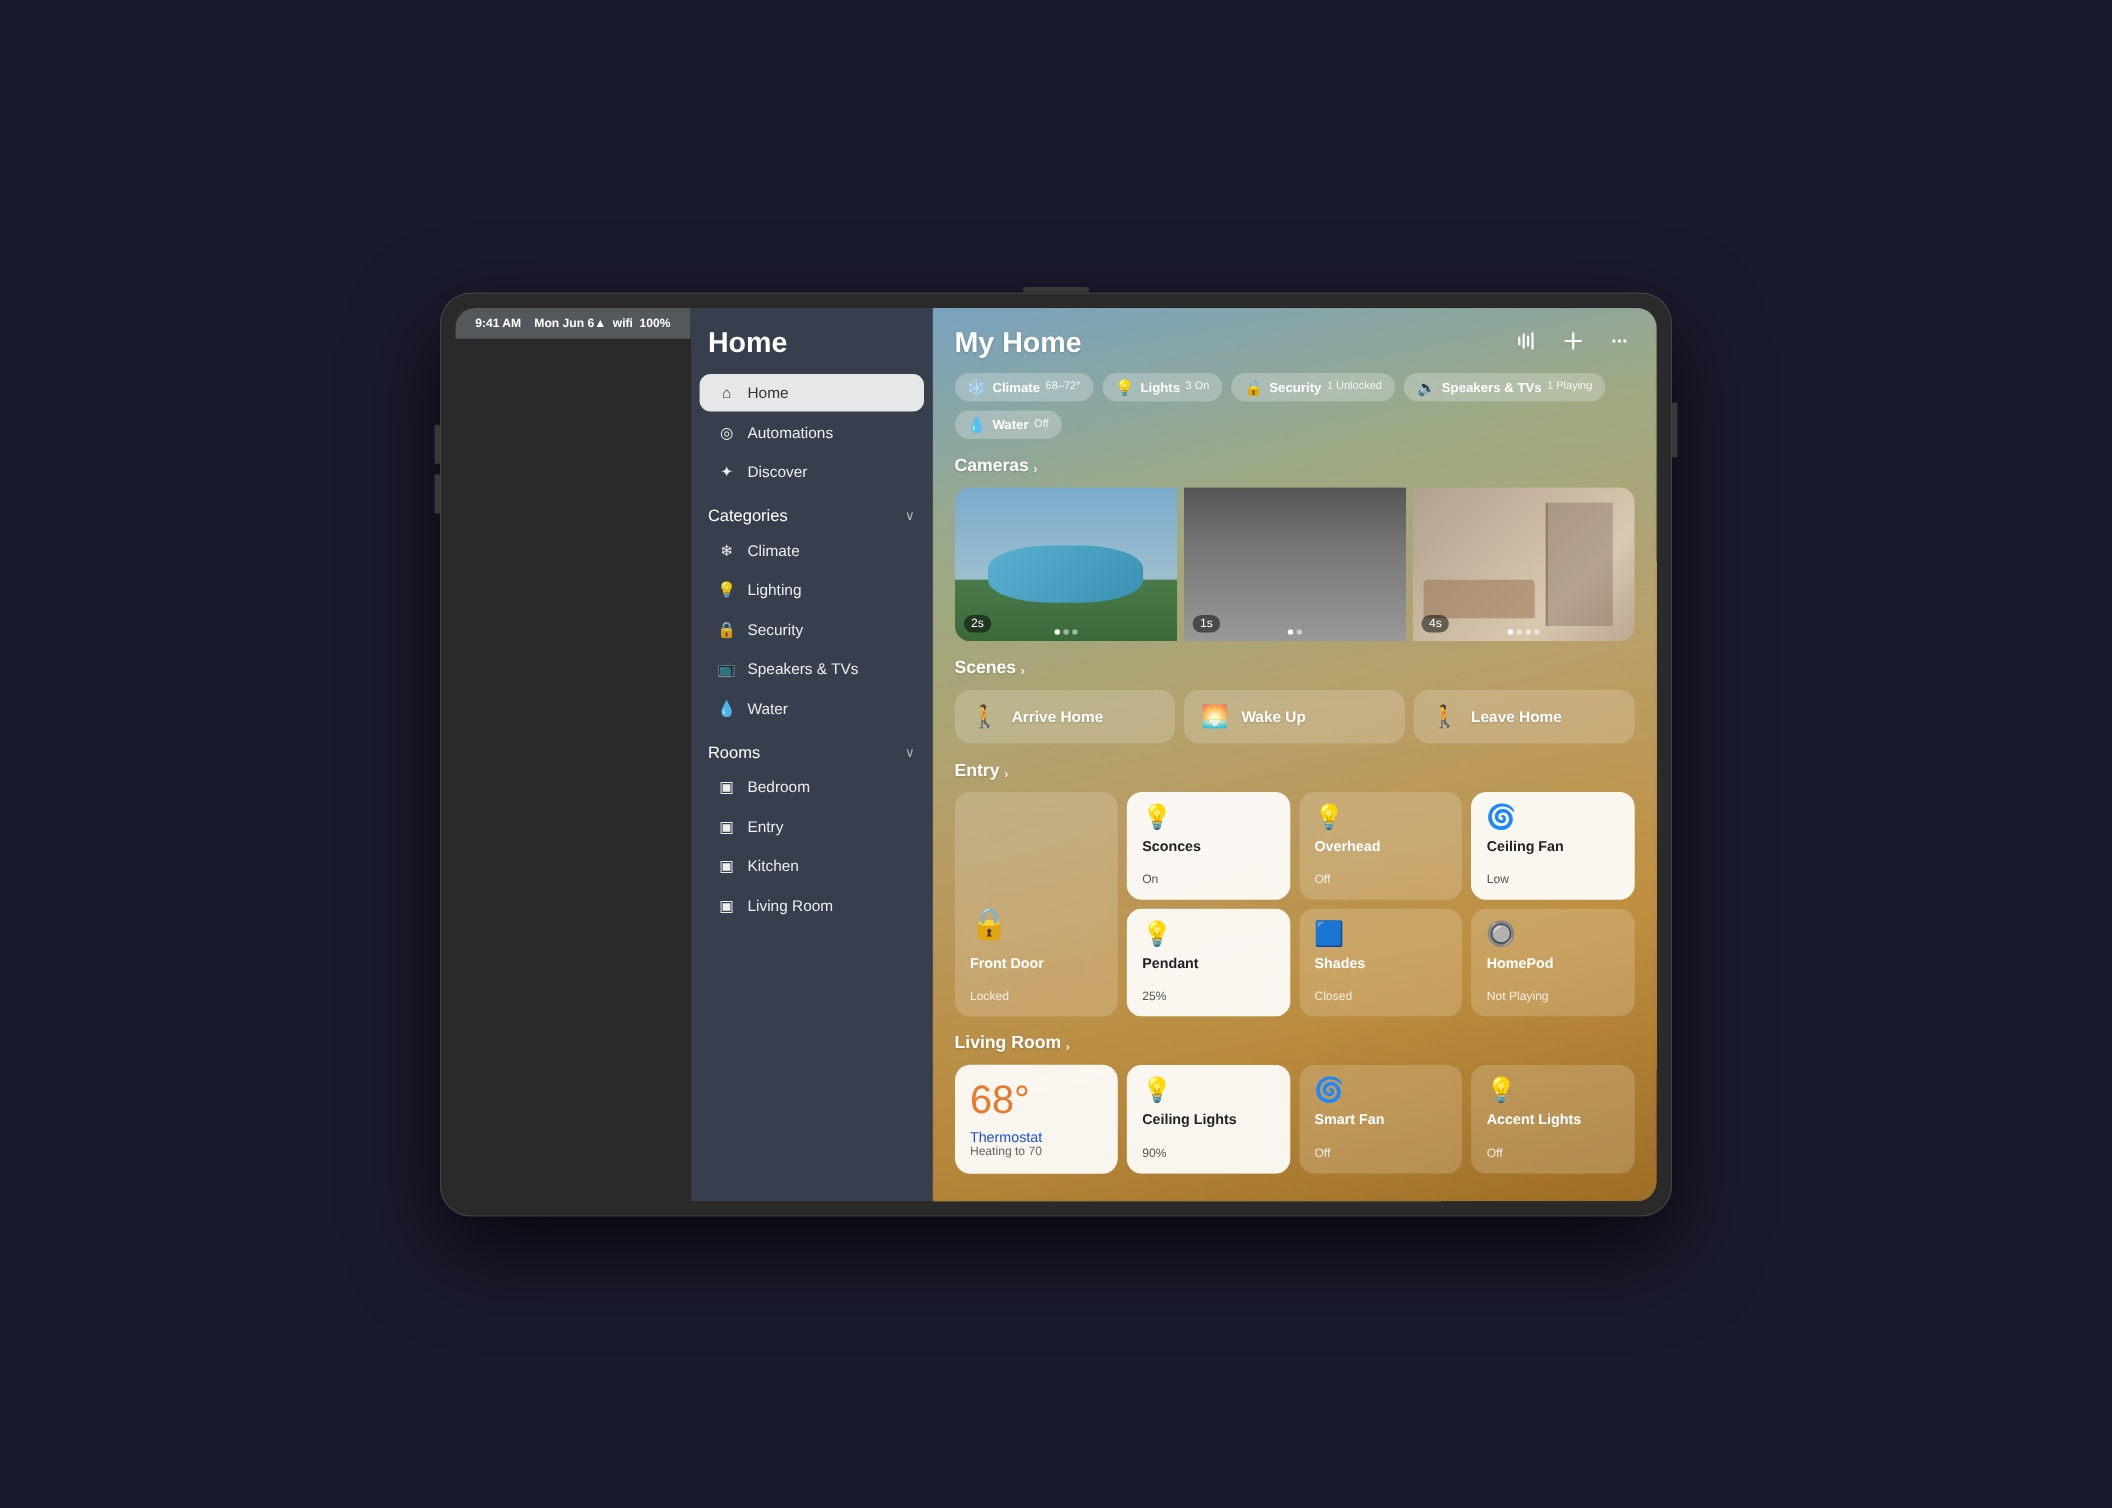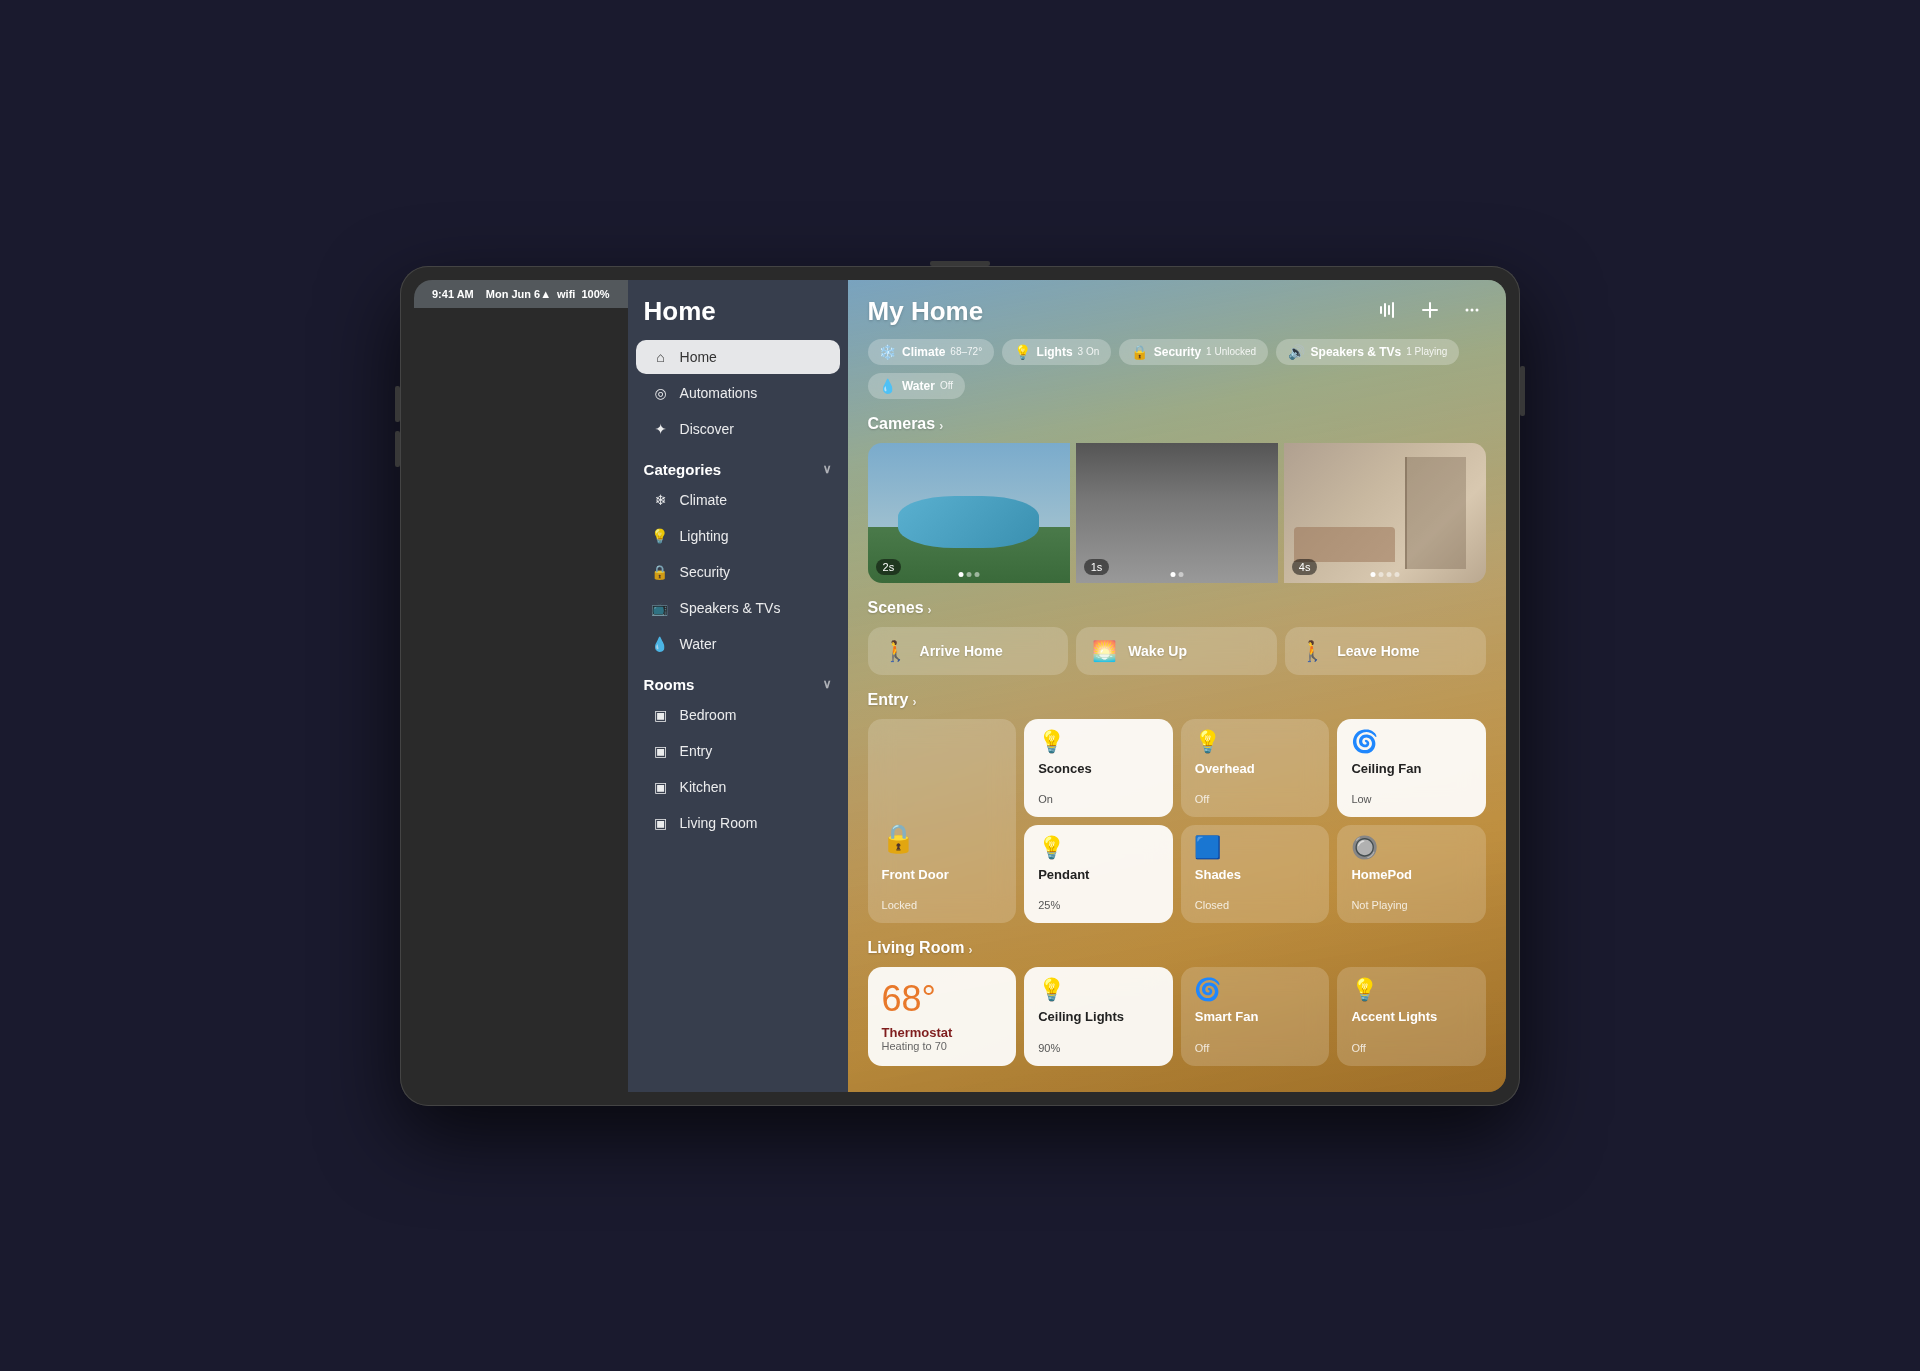--- a/index.html
+++ b/index.html
@@ -104,21 +104,21 @@
       flex-shrink: 0;
     }
 
     .sidebar-section-header {
       display: flex;
       align-items: center;
       justify-content: space-between;
       padding: 14px 16px 4px 16px;
       color: #fff;
       font-size: 15px;
-      font-weight: 700;
+      font-weight: 400;
     }
 
     .sidebar-section-header .chevron {
       font-size: 12px;
       color: rgba(255,255,255,0.6);
     }
 
     
     .right-panel {
       flex: 1;
@@ -346,22 +346,22 @@
 
     .thermostat-temp {
       font-size: 36px;
       font-weight: 300;
       color: #e8782a;
       line-height: 1;
     }
 
     .thermostat-name {
       font-size: 13px;
-      font-weight: 700;
-      color: #7f1d1d;
+      font-weight: 400;
+      color: #1d4ed8;
       margin-top: 8px;
     }
 
     .thermostat-status {
       font-size: 11px;
       color: #666;
     }
 
     
     .top-right-icons {

